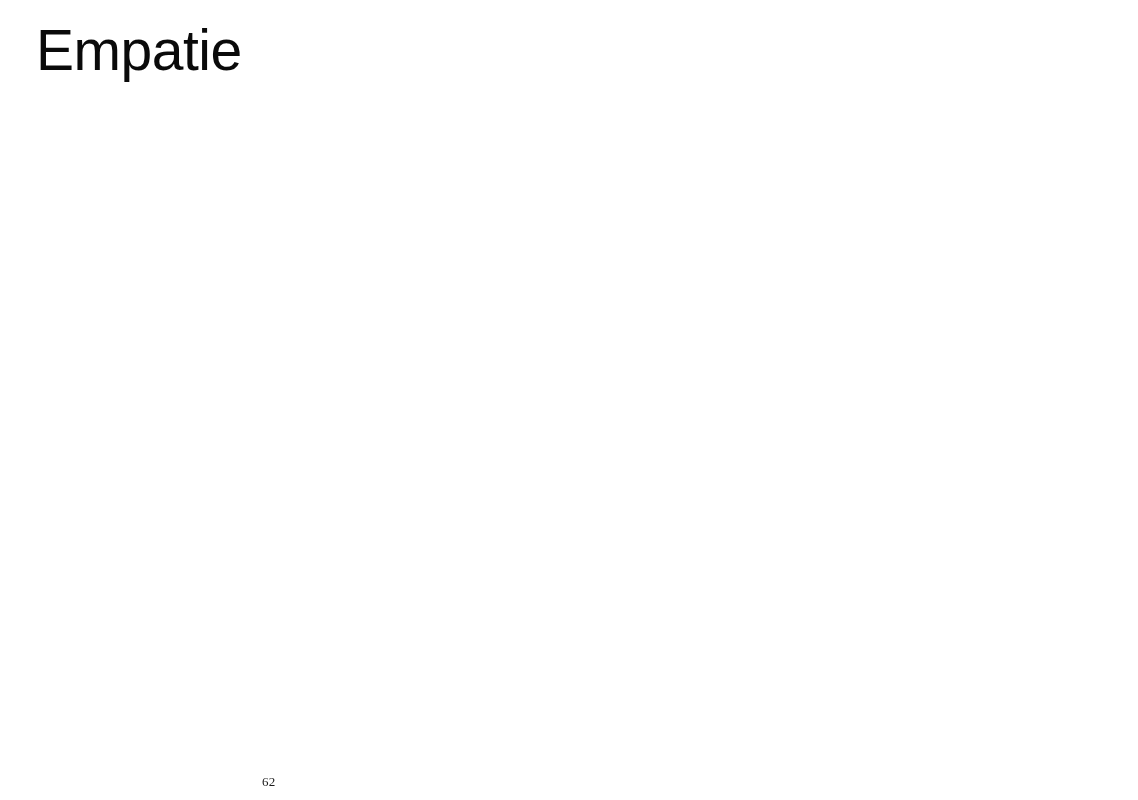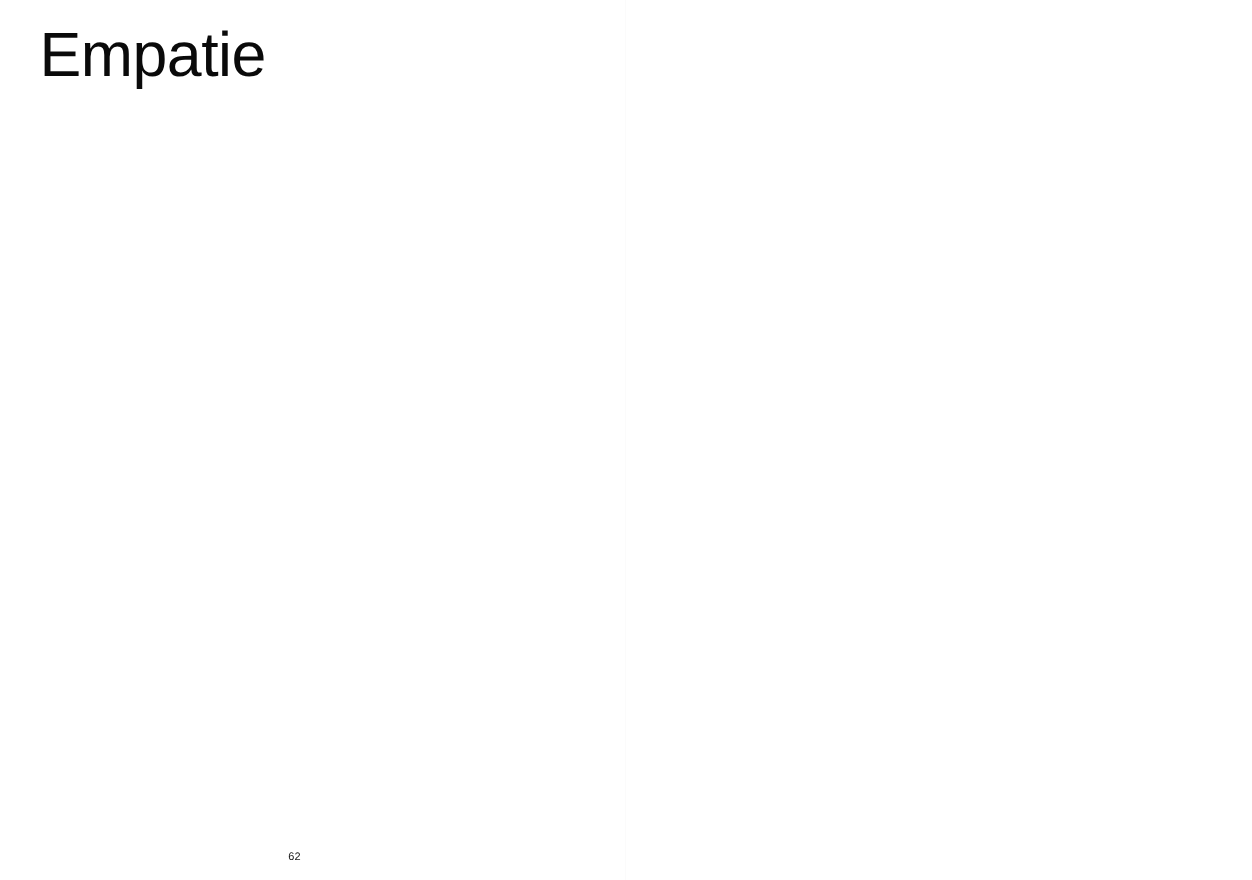--- a/index.html
+++ b/index.html
@@ -39,23 +39,24 @@
     left: 36px;
     top: 22px;
     font-size: 57px;
     line-height: 1.0;
     letter-spacing: -0.5px;
     color: #0a0a0a;
     font-weight: 400;
   }
   .folio {
     position: absolute;
-    font-size: 10px;
+    font-size: 13px;
     color: #1a1a1a;
     letter-spacing: 0.2px;
+    font-family: Liberation Serif, serif;
   }
   .folio-left {
     left: 262px;
     top: 774px;
   }
 </style>
 </head>
 <body>
 
 <div class="spread">

